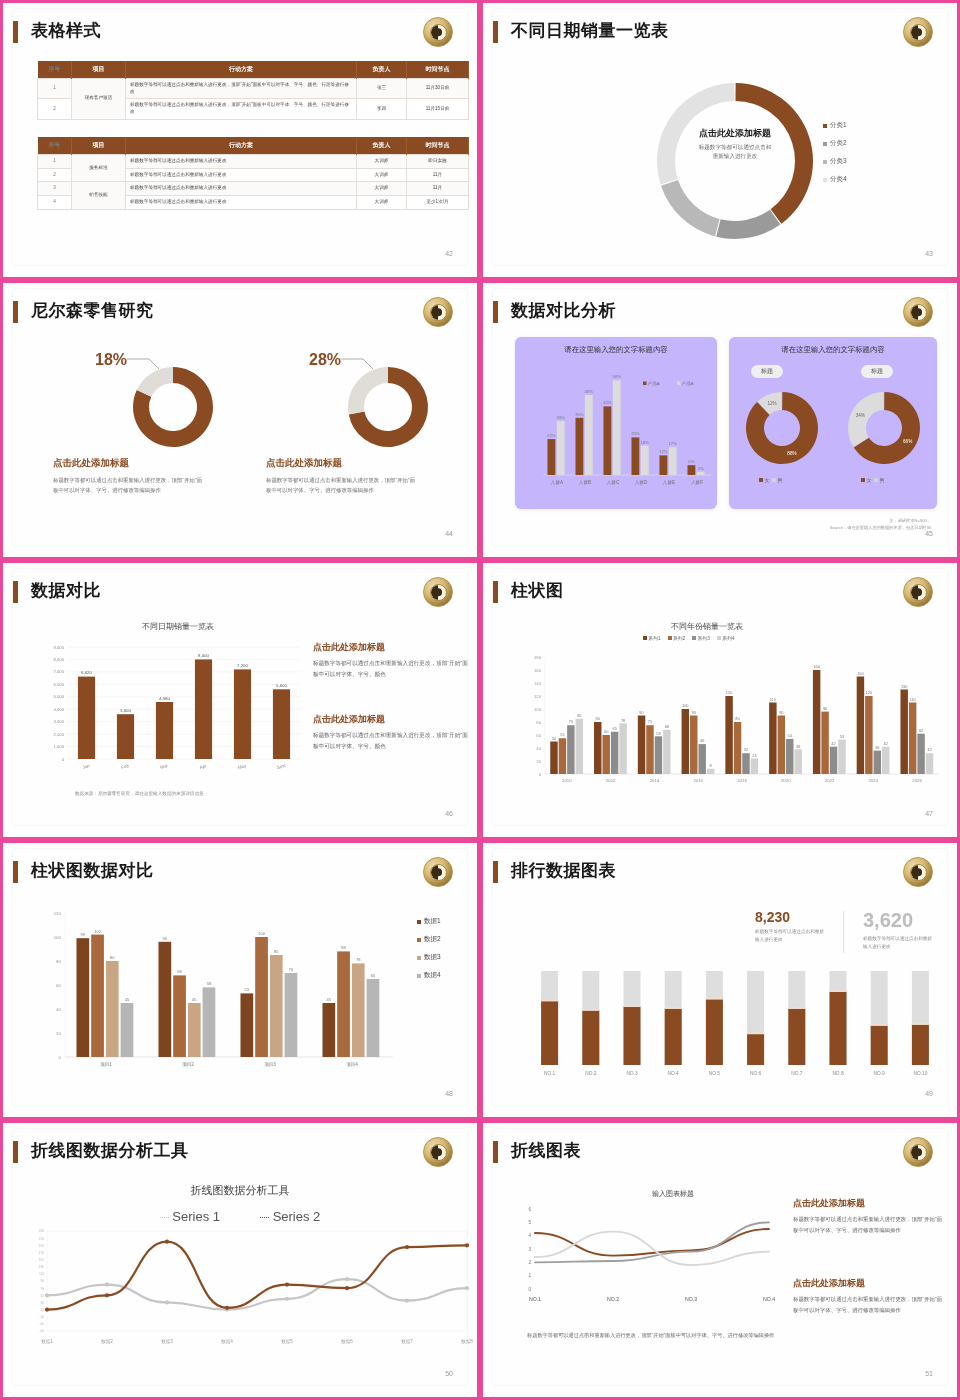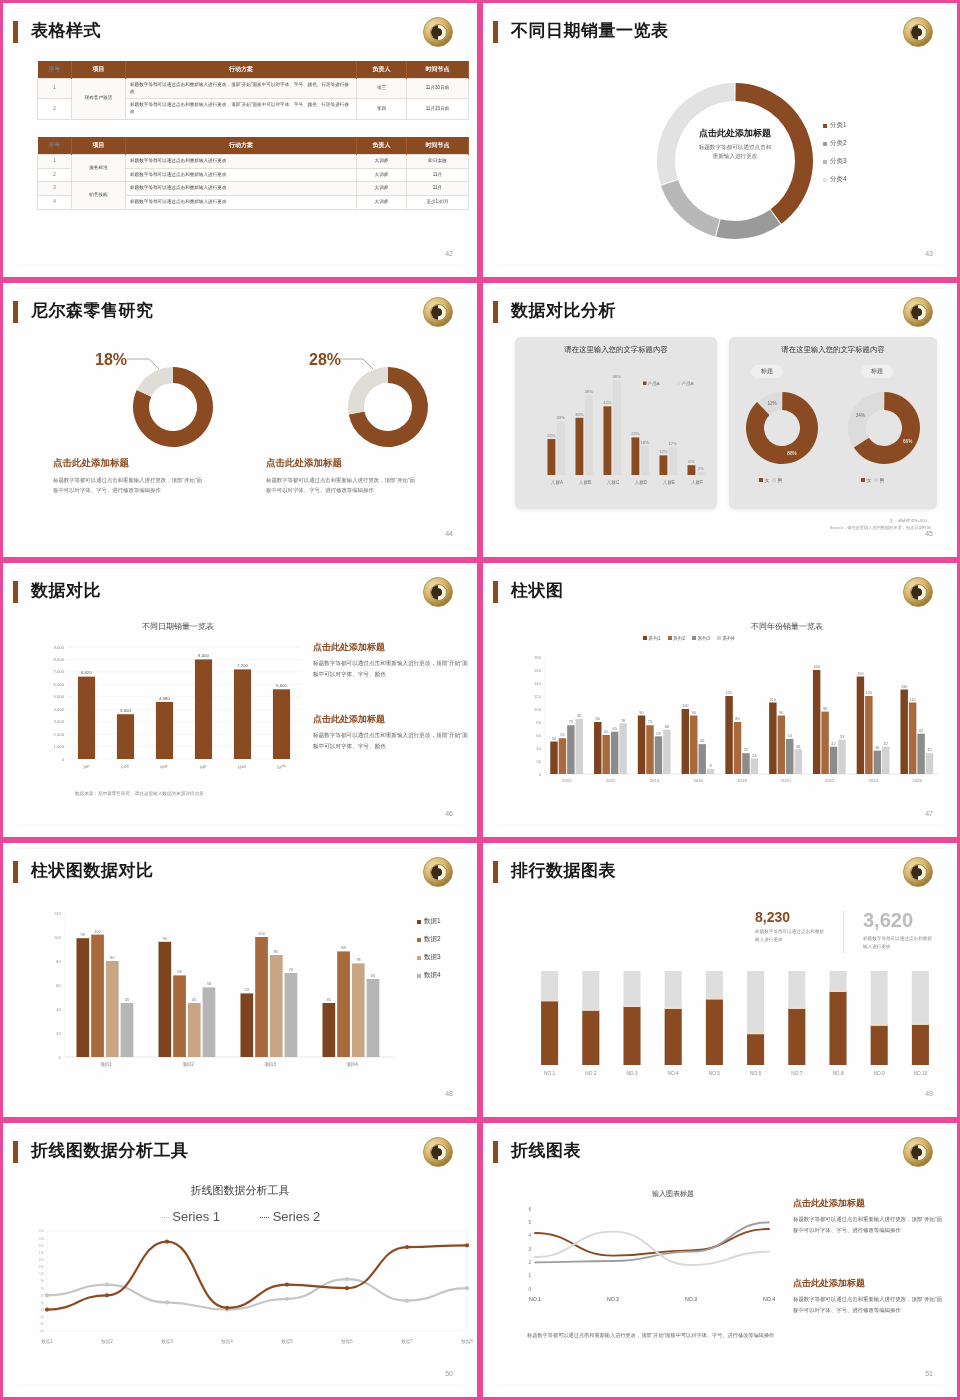--- a/index.html
+++ b/index.html
@@ -87,21 +87,21 @@
   .legend43 .lrow { display:flex; align-items:center; gap:3px; margin-bottom:9px;}
   .sw { width:4px; height:4px; display:inline-block; }
   .donut-center-t { font-size:9px; font-weight:bold; color:#1a1a1a; text-align:center;}
   .donut-center-s { font-size:5.6px; color:#666; text-align:center; line-height:1.6; margin-top:3px;}
   
   .pct44 { font-size:16px; font-weight:bold; color:#8a4b22; }
   .h44 { font-size:9.5px; font-weight:bold; color:#8a4b22; }
   .p44 { font-size:5.4px; color:#6b6b6b; line-height:1.9; width:150px; margin-top:4px;}
   
   .card45 {
-    position:absolute; background:#e5e5e5; border-radius:6px;
+    position:absolute; background:#c4b5fd; border-radius:6px;
     box-shadow: 0 1px 4px rgba(0,0,0,.09);
   }
   .card45-t { font-size:7.4px; color:#333; text-align:center; padding-top:8px; font-weight:500;}
   .note45 { position:absolute; right:16px; font-size:4.2px; color:#999; text-align:right; line-height:1.7;}
   
   .h46 { font-size:9px; font-weight:bold; color:#8a4b22; }
   .p46 { font-size:5.6px; color:#5d5d5d; line-height:2.0; width:160px; margin-top:3px;}
   .charttitle { font-size:8px; color:#444; text-align:center;}
   
   .big49 { font-size:14px; font-weight:bold; color:#8a4b22;}
@@ -430,21 +430,21 @@
   </div>
 
   <div class="slide">
     <div class="slide-inner">
       <div class="accentbar"></div>
       <div class="stitle">柱状图</div>
       <div class="logo">
           <div class="logo-core"></div>
         </div>
 
-      <div class="charttitle" style="position:absolute;left:130px;top:52px;width:200px;text-align:right;">不同年份销量一览表</div>
+      <div class="charttitle" style="position:absolute;left:114px;top:52px;width:200px;">不同年份销量一览表</div>
       <div style="position:absolute;left:150px;top:66px;font-size:4.8px;color:#666;display:flex;gap:7px;">
         <span><span class="sw" style="background:#7d441f"></span> <span>系列1</span></span>
         <span><span class="sw" style="background:#a8693c"></span> <span>系列2</span></span>
         <span><span class="sw" style="background:#8c8c8c"></span> <span>系列3</span></span>
         <span><span class="sw" style="background:#d2d2d2"></span> <span>系列4</span></span>
       </div>
       <svg width="430" height="155" style="position:absolute;left:22px;top:80px;">
           <g id="s47-chart">
             <text x="26" y="126.6" font-size="4.2" fill="#9a9a9a" text-anchor="end" font-family="&quot;Liberation Sans&quot;, sans-serif">0</text>
             <text x="26" y="113.6" font-size="4.2" fill="#9a9a9a" text-anchor="end" font-family="&quot;Liberation Sans&quot;, sans-serif">20</text>

